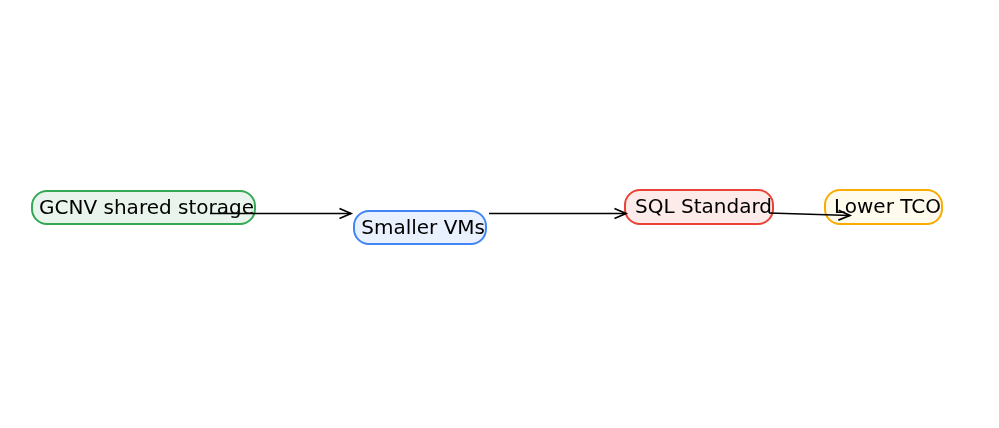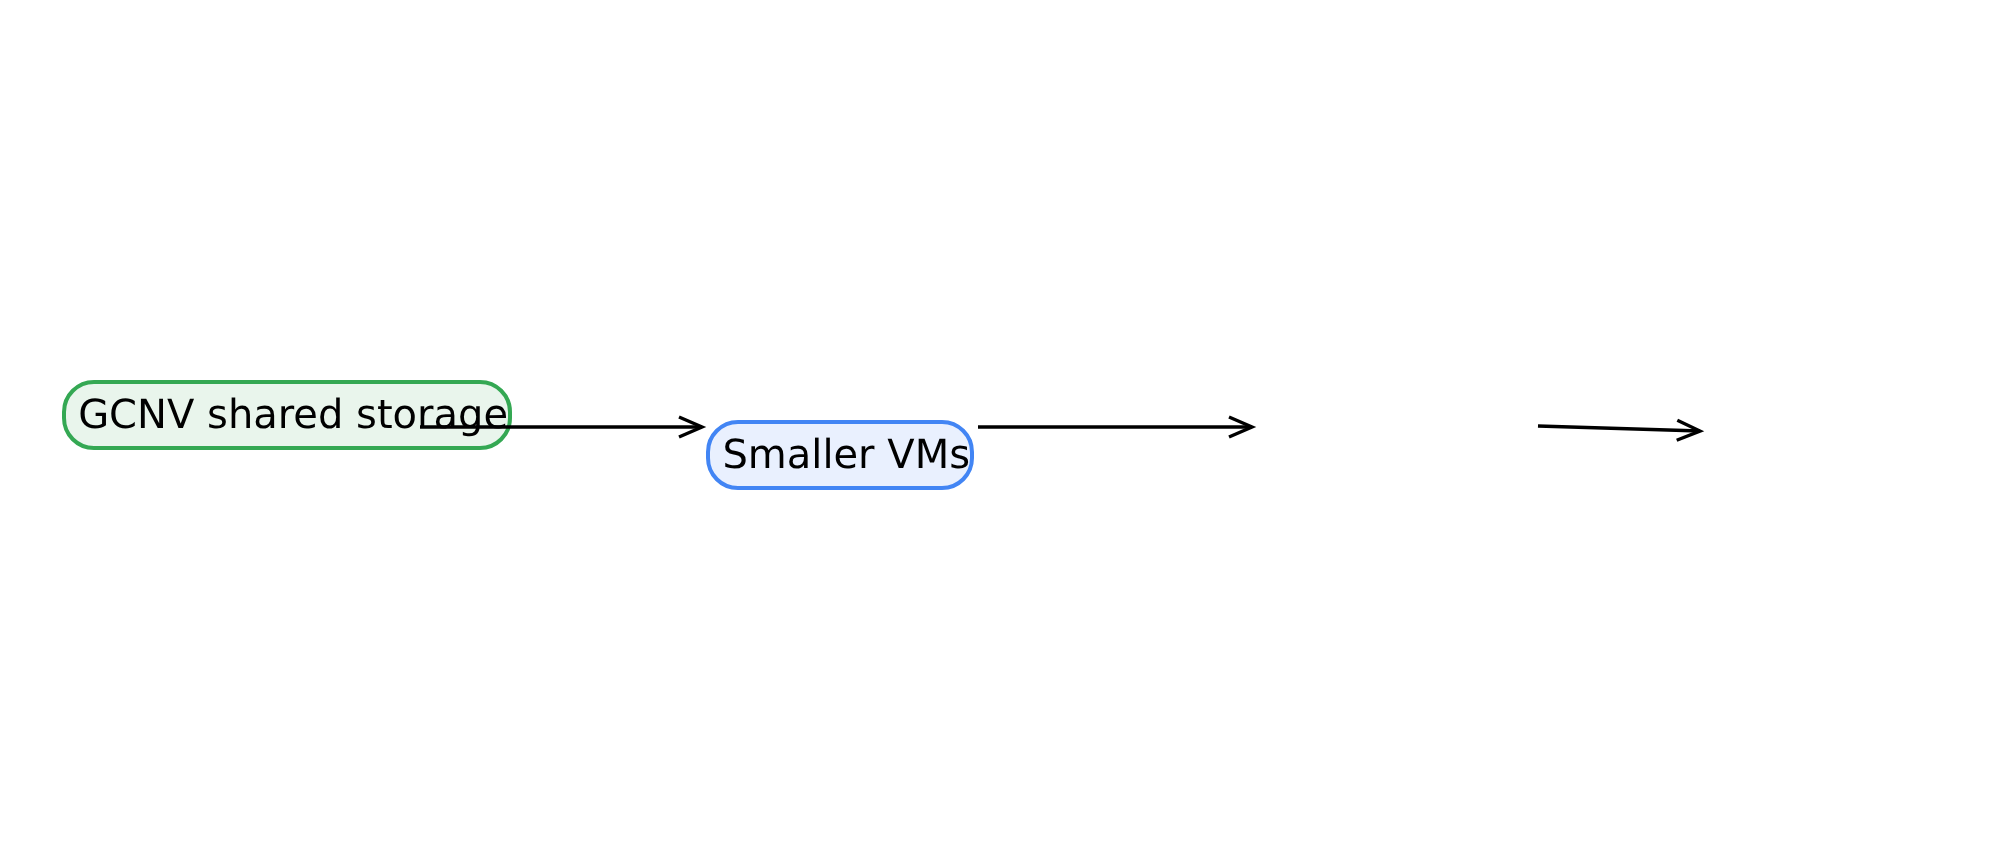--- a/index.html
+++ b/index.html
@@ -52,21 +52,27 @@
 <div class="canvas">
 
   <div class="node" style="left: 31px; top: 190px; width: 225px; height: 35px; border-color: rgb(52, 168, 83); background: rgb(233, 245, 236);">
     <span class="label">GCNV shared storage</span>
   </div>
 
   <div class="node" style="left: 353px; top: 190px; width: 134px; height: 35px; border-color: rgb(66, 133, 244); background: rgb(233, 240, 254); margin-top: 20px;">
     <span class="label">Smaller VMs</span>
   </div>
 
+  <div class="node" style="left: 624px; top: 189px; width: 150px; height: 36px; border-color: rgb(234, 67, 53); background: rgb(252, 235, 233);">
+    <span class="label">SQL Standard</span>
+  </div>
 
+  <div class="node" style="left: 824px; top: 189px; width: 119px; height: 36px; border-color: rgb(249, 171, 0); background: rgb(254, 250, 236);">
+    <span class="label">Lower TCO</span>
+  </div>
 
   <svg class="arrows" viewBox="0 0 999 428" xmlns="http://www.w3.org/2000/svg">
     <defs>
       <marker id="vhead" markerUnits="userSpaceOnUse" markerWidth="18" markerHeight="16" refX="13.5" refY="6" orient="auto" overflow="visible">
         <path d="M2,1 L13.5,6 L2,11" fill="none" stroke="#000000" stroke-width="1.7"></path>
       </marker>
     </defs>
     <path class="arrow" d="M210,213.5 L351,213.5" marker-end="url(#vhead)" stroke="#000000"></path>
     <path class="arrow" d="M489,213.5 L626,213.5" marker-end="url(#vhead)" stroke="#000000"></path>
     <path class="arrow" d="M769,213 L850,215.5" marker-end="url(#vhead)" stroke="#000000"></path>

